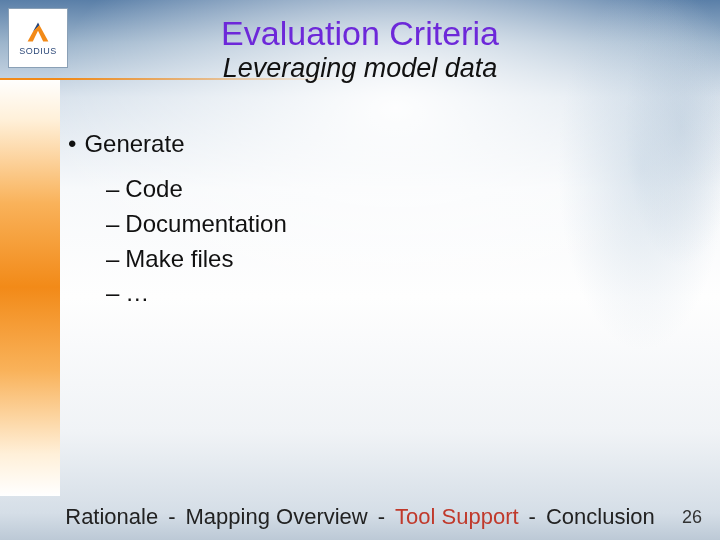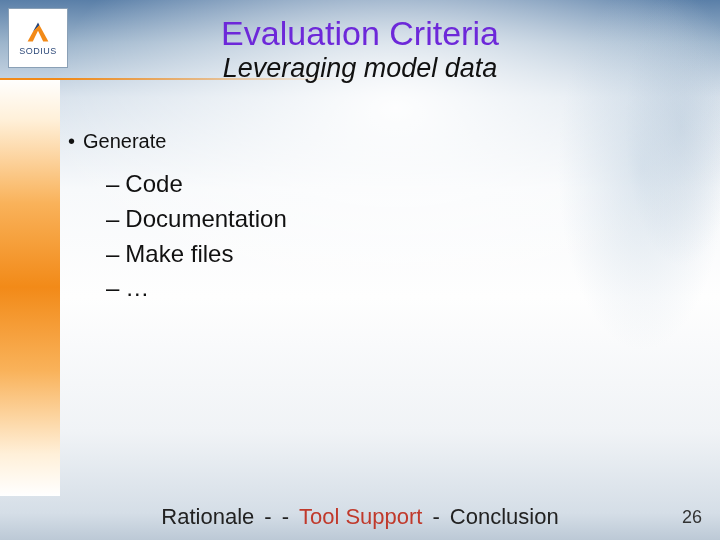--- a/index.html
+++ b/index.html
@@ -79,21 +79,21 @@
     font-weight: normal;
     color: #111;
   }
   .content {
     position: absolute;
     left: 68px; top: 130px;
     width: 600px;
     color: #111;
   }
   .lvl1 {
-    font-size: 20px;
+    font-size: 24px;
     margin-bottom: 14px;
   }
   .lvl1 .bul { margin-right: 8px; }
   .lvl2 {
     font-size: 24px;
     margin-left: 38px;
     line-height: 1.45;
   }
   .lvl2 .dash { margin-right: 6px; }
   .footer {
@@ -141,18 +141,19 @@
   </div>
   <div class="lvl2"><span class="dash">–</span><span>Code</span></div>
   <div class="lvl2"><span class="dash">–</span><span>Documentation</span></div>
   <div class="lvl2"><span class="dash">–</span><span>Make files</span></div>
   <div class="lvl2"><span class="dash">–</span><span>…</span></div>
 </div>
 
 <div class="footer">
   <span class="crumbs">Rationale</span>
   <span class="sep">-</span>
+  <span class="crumbs">Mapping Overview</span>
   <span class="sep">-</span>
   <span class="active">Tool Support</span>
   <span class="sep">-</span>
   <span class="crumbs">Conclusion</span>
   <span class="pagenum">26</span>
 </div>
 
 </body></html>

